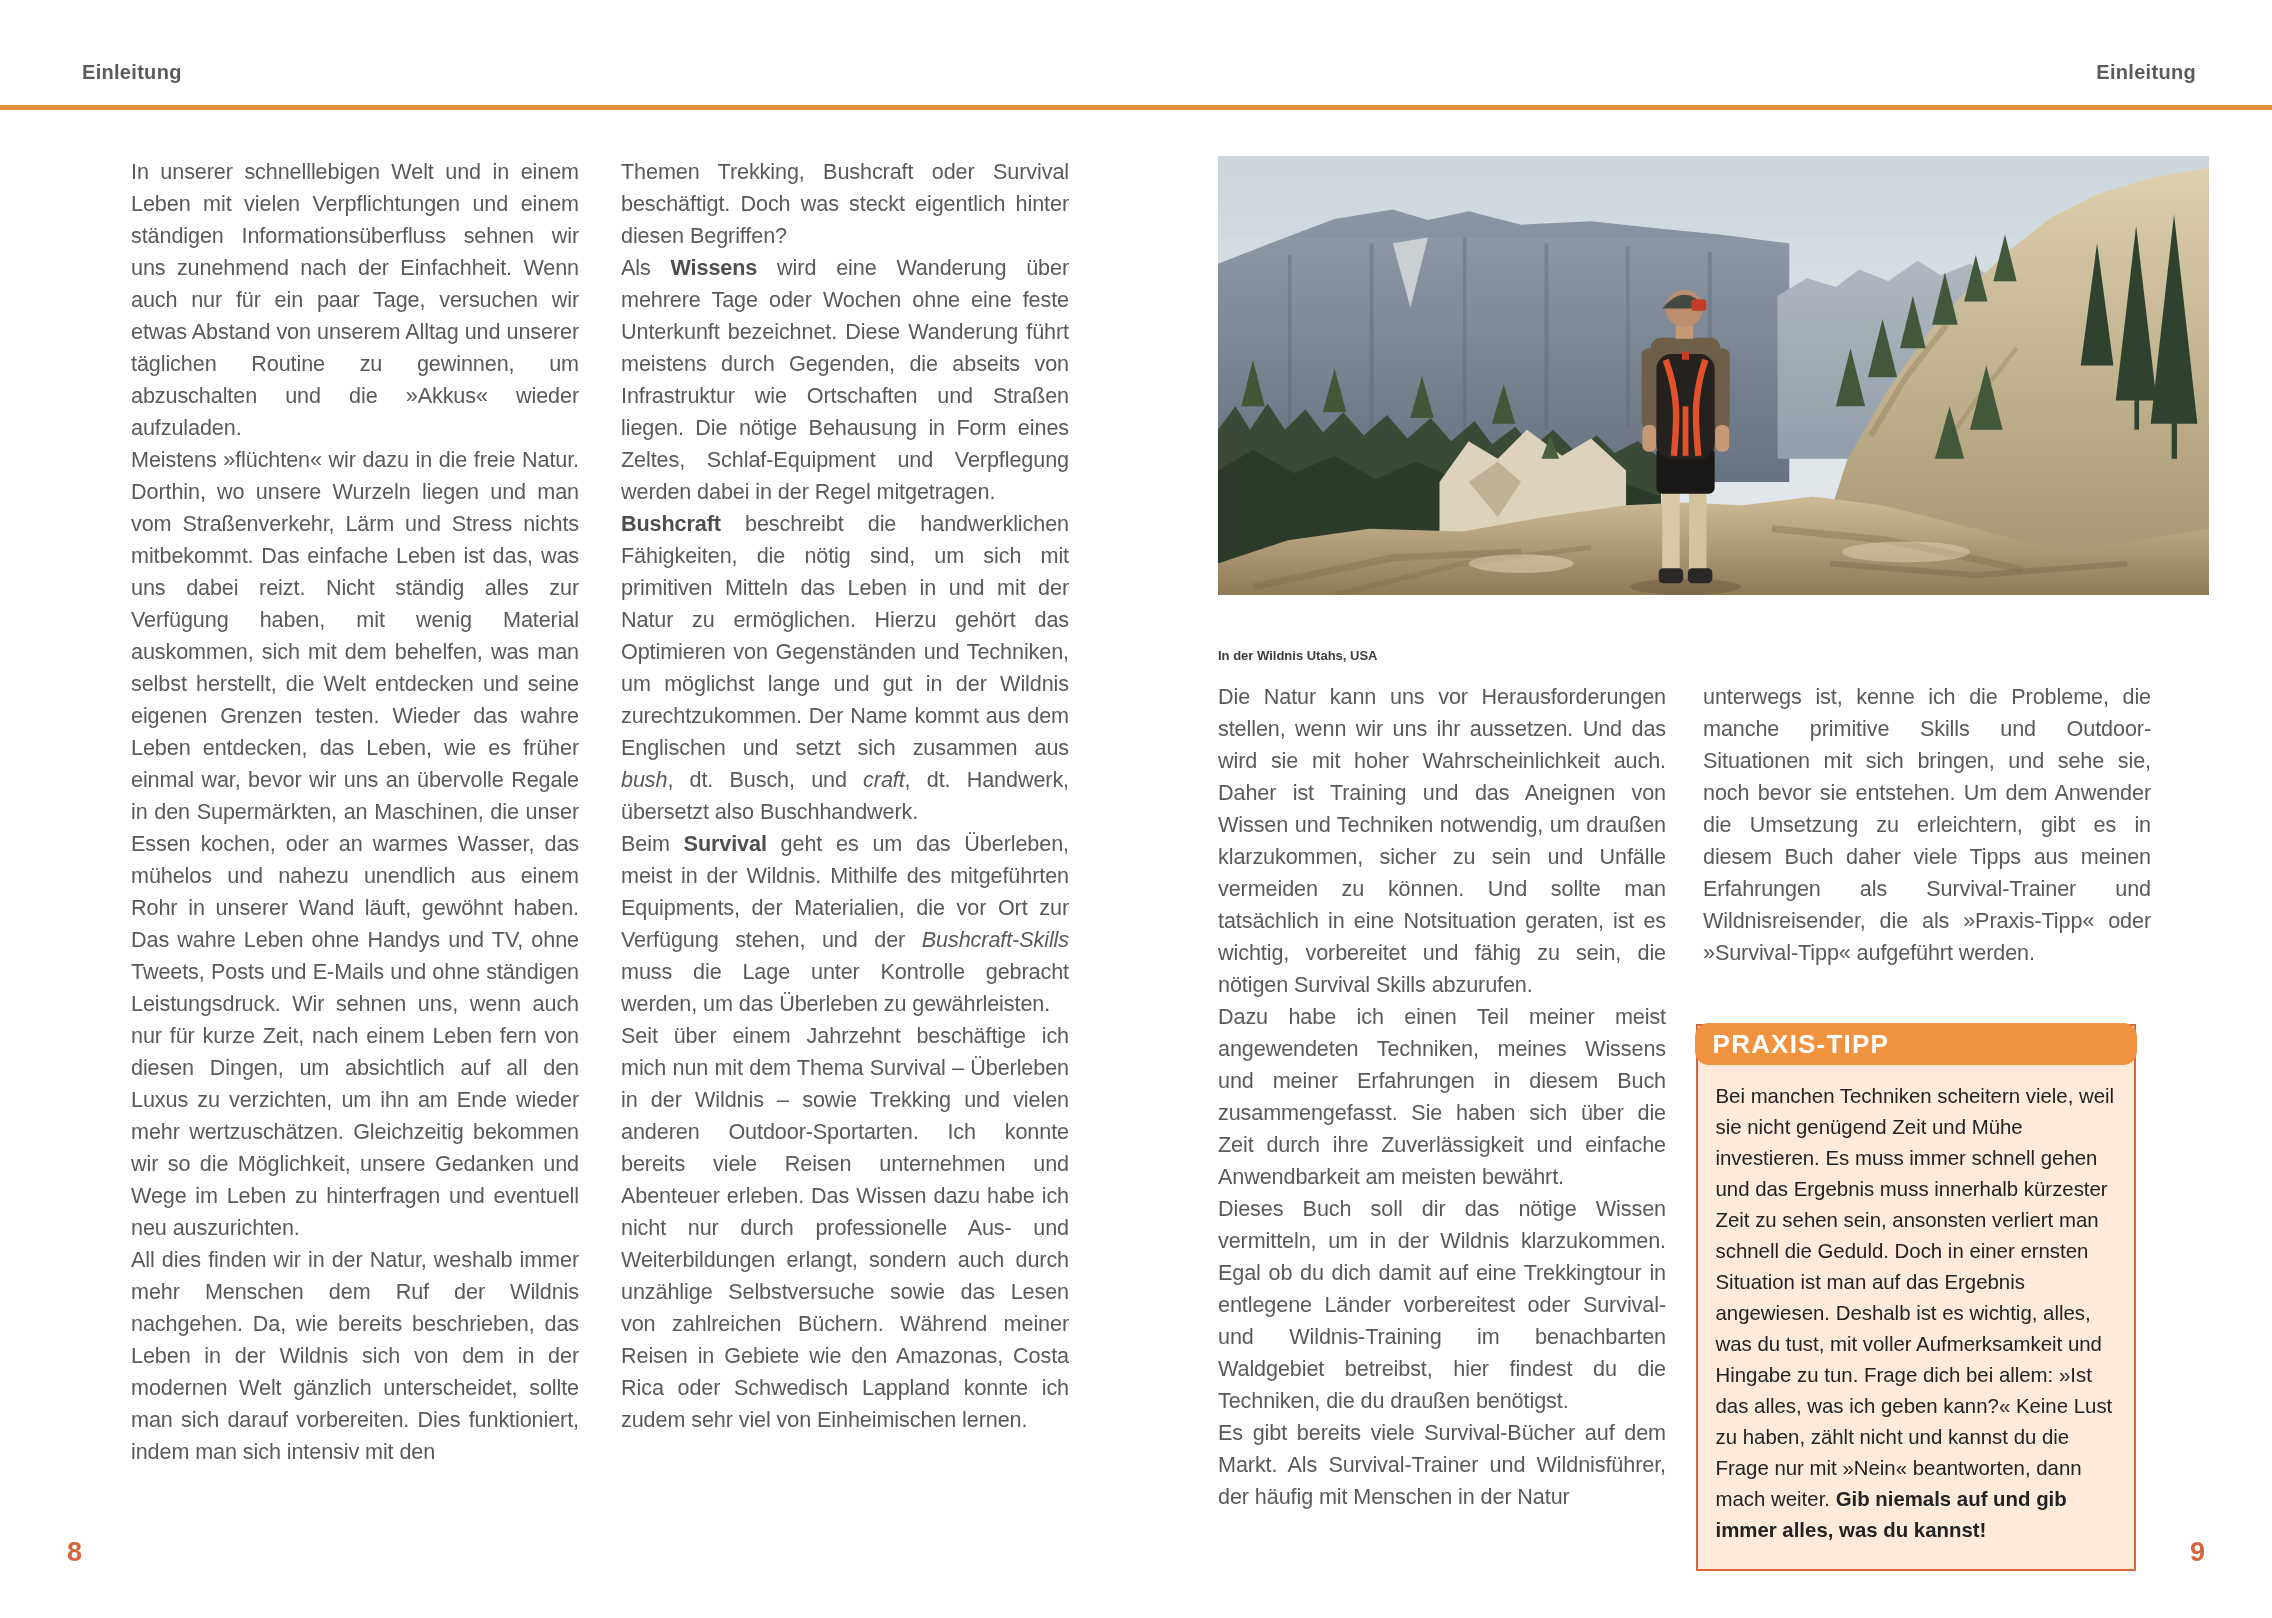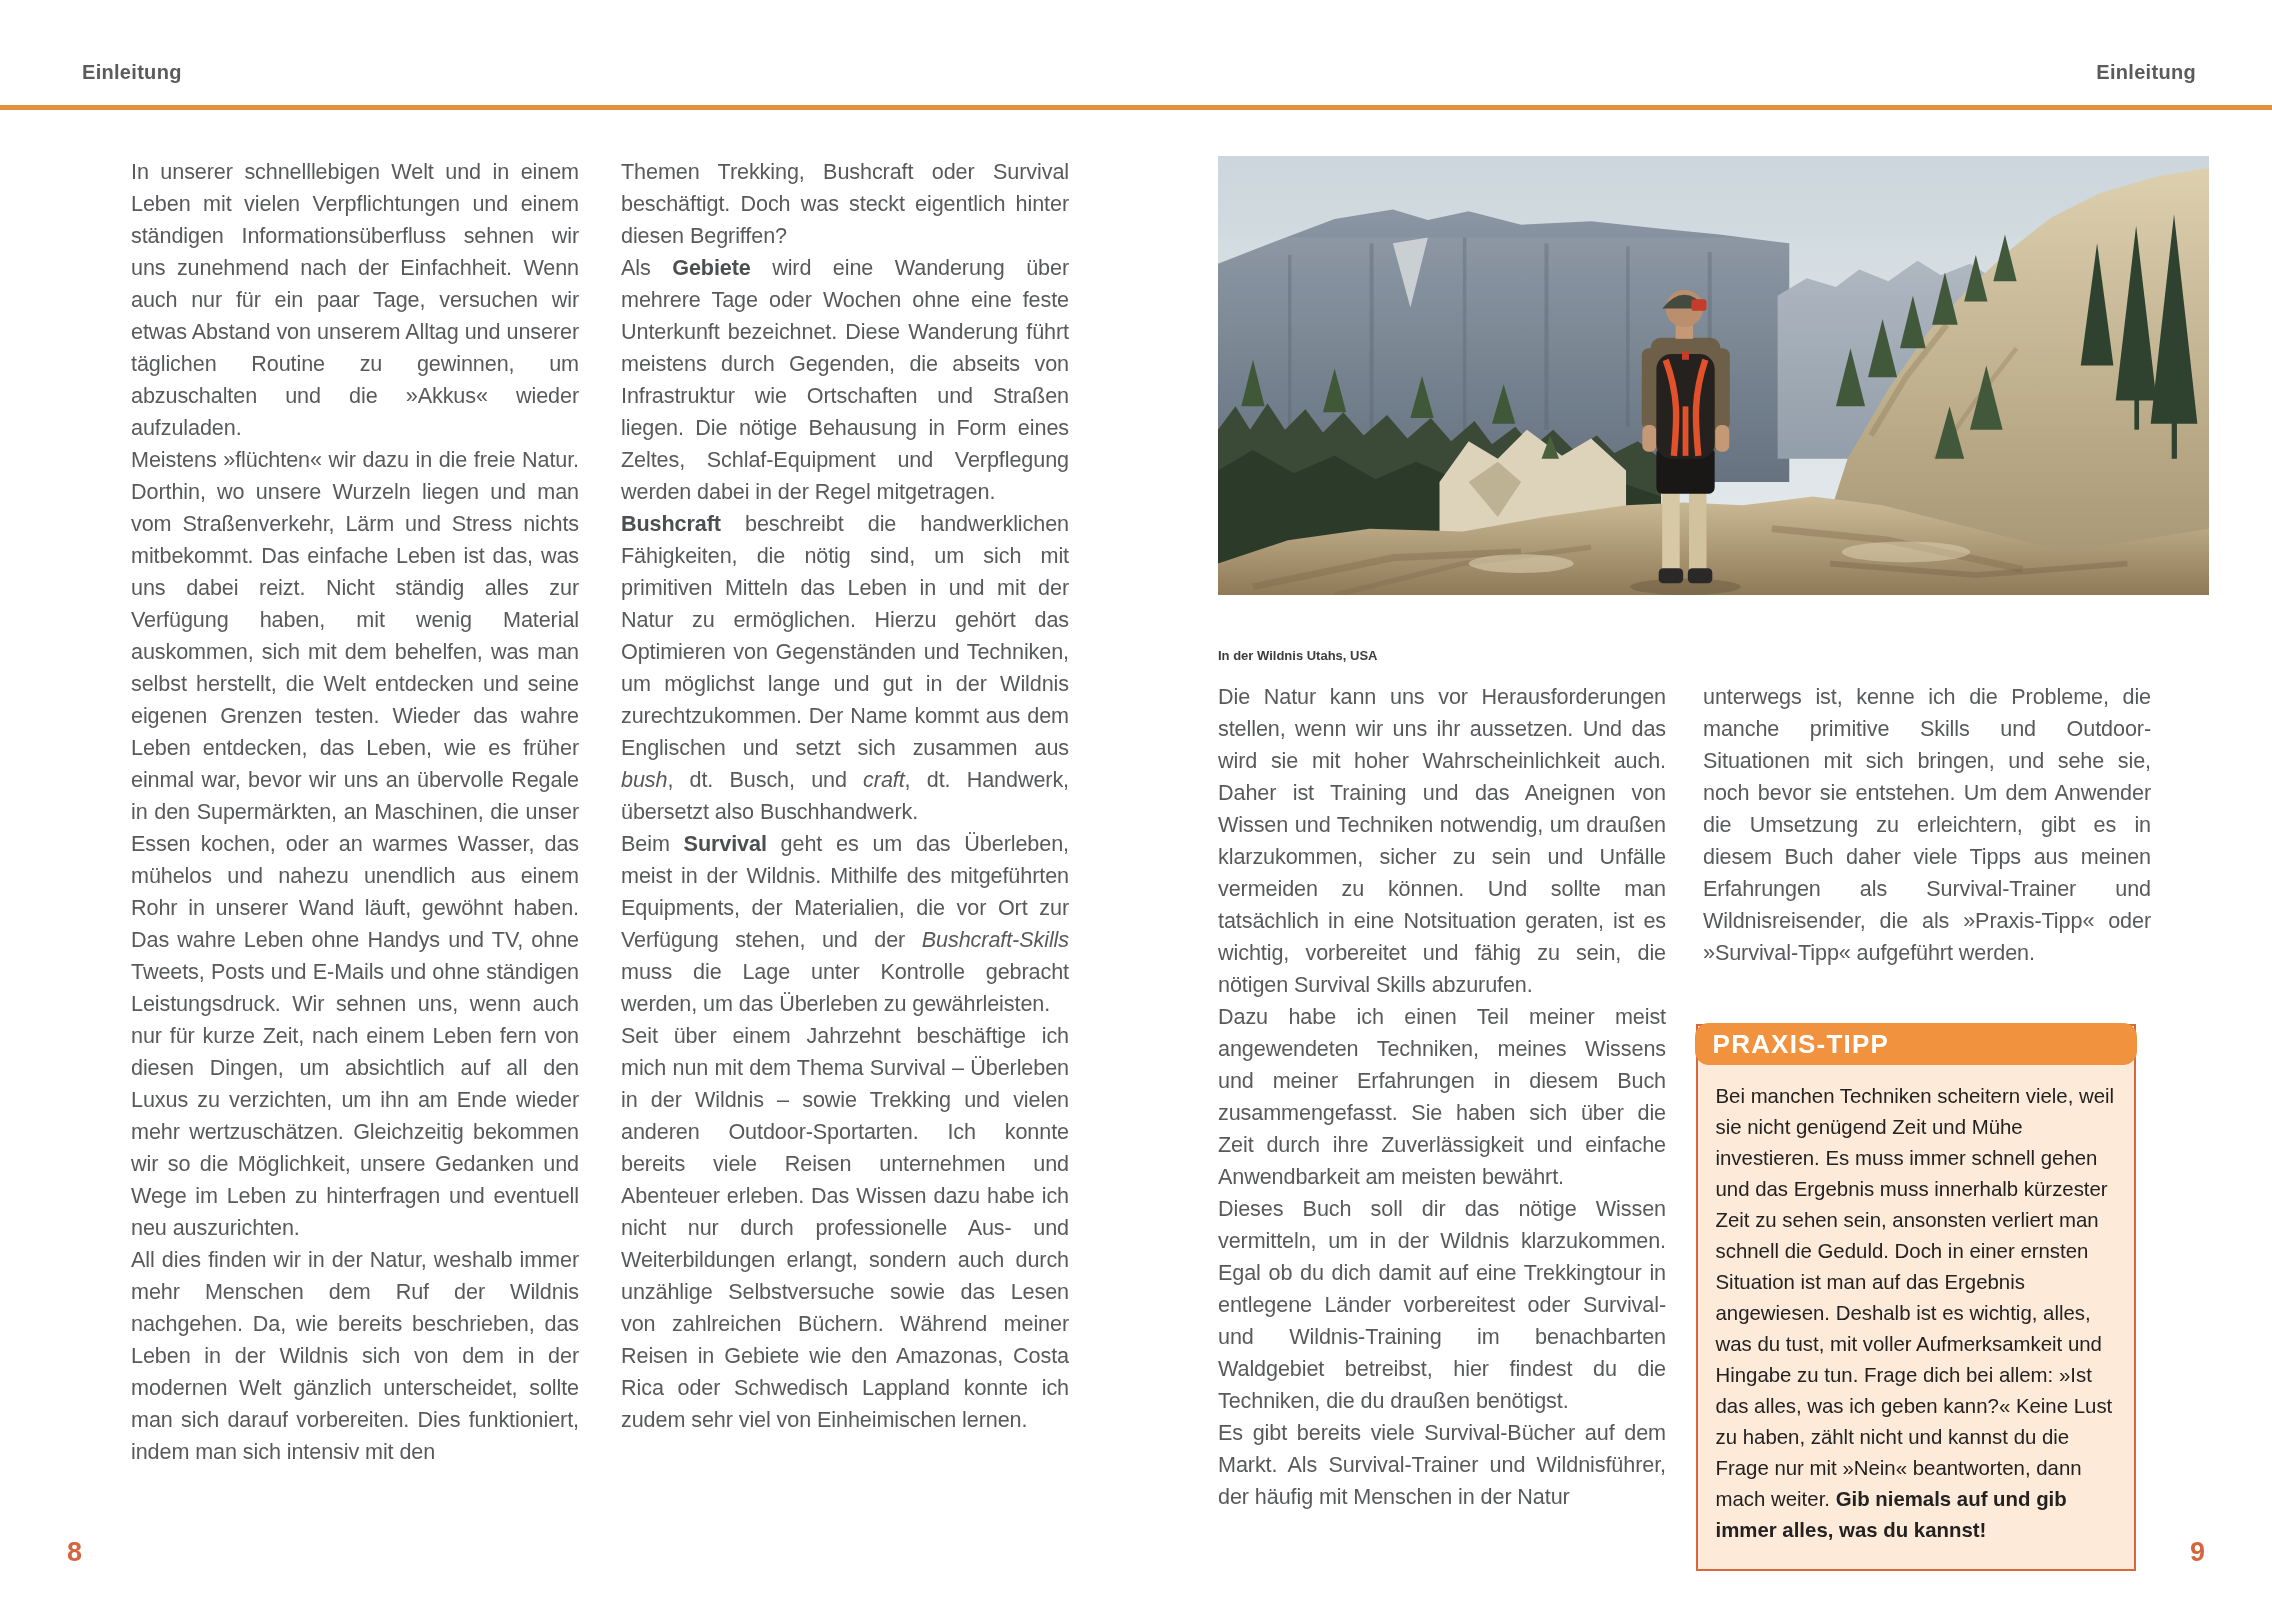--- a/index.html
+++ b/index.html
@@ -52,21 +52,21 @@
   <div class="running-head right">Einleitung</div>
   <div class="rule"></div>
 
   <div class="col c1">
       <p>In unserer schnelllebigen Welt und in einem Leben mit vielen Verpflichtungen und einem ständigen Informationsüberfluss sehnen wir uns zunehmend nach der Einfachheit. Wenn auch nur für ein paar Tage, versuchen wir etwas Abstand von unserem Alltag und unserer täglichen Routine zu gewinnen, um abzuschalten und die »Akkus« wieder aufzuladen.</p>
       <p>Meistens »flüchten« wir dazu in die freie Natur. Dorthin, wo unsere Wurzeln liegen und man vom Straßenverkehr, Lärm und Stress nichts mitbekommt. Das einfache Leben ist das, was uns dabei reizt. Nicht ständig alles zur Verfügung haben, mit wenig Material auskommen, sich mit dem behelfen, was man selbst herstellt, die Welt entdecken und seine eigenen Grenzen testen. Wieder das wahre Leben entdecken, das Leben, wie es früher einmal war, bevor wir uns an übervolle Regale in den Supermärkten, an Maschinen, die unser Essen kochen, oder an warmes Wasser, das mühelos und nahezu unendlich aus einem Rohr in unserer Wand läuft, gewöhnt haben. Das wahre Leben ohne Handys und TV, ohne Tweets, Posts und E-Mails und ohne ständigen Leistungsdruck. Wir sehnen uns, wenn auch nur für kurze Zeit, nach einem Leben fern von diesen Dingen, um absichtlich auf all den Luxus zu verzichten, um ihn am Ende wieder mehr wertzuschätzen. Gleichzeitig bekommen wir so die Möglichkeit, unsere Gedanken und Wege im Leben zu hinterfragen und eventuell neu auszurichten.</p>
       <p>All dies finden wir in der Natur, weshalb immer mehr Menschen dem Ruf der Wildnis nachgehen. Da, wie bereits beschrieben, das Leben in der Wildnis sich von dem in der modernen Welt gänzlich unterscheidet, sollte man sich darauf vorbereiten. Dies funktioniert, indem man sich intensiv mit den</p>
     </div>
   <div class="col c2">
       <p>Themen Trekking, Bushcraft oder Survival beschäftigt. Doch was steckt eigentlich hinter diesen Begriffen?</p>
-      <p>Als <strong>Gebiete</strong> wird eine Wanderung über mehrere Tage oder Wochen ohne eine feste Unterkunft bezeichnet. Diese Wanderung führt meistens durch Gegenden, die abseits von Infrastruktur wie Ortschaften und Straßen liegen. Die nötige Behausung in Form eines Zeltes, Schlaf-Equipment und Verpflegung werden dabei in der Regel mitgetragen.</p>
+      <p>Als <strong>Wissens</strong> wird eine Wanderung über mehrere Tage oder Wochen ohne eine feste Unterkunft bezeichnet. Diese Wanderung führt meistens durch Gegenden, die abseits von Infrastruktur wie Ortschaften und Straßen liegen. Die nötige Behausung in Form eines Zeltes, Schlaf-Equipment und Verpflegung werden dabei in der Regel mitgetragen.</p>
       <p><strong>Bushcraft</strong> beschreibt die handwerklichen Fähigkeiten, die nötig sind, um sich mit primitiven Mitteln das Leben in und mit der Natur zu ermöglichen. Hierzu gehört das Optimieren von Gegenständen und Techniken, um möglichst lange und gut in der Wildnis zurechtzukommen. Der Name kommt aus dem Englischen und setzt sich zusammen aus <em>bush</em>, dt. Busch, und <em>craft</em>, dt. Handwerk, übersetzt also Buschhandwerk.</p>
       <p>Beim <strong>Survival</strong> geht es um das Überleben, meist in der Wildnis. Mithilfe des mitgeführten Equipments, der Materialien, die vor Ort zur Verfügung stehen, und der <em>Bushcraft-Skills</em> muss die Lage unter Kontrolle gebracht werden, um das Überleben zu gewährleisten.</p>
       <p>Seit über einem Jahrzehnt beschäftige ich mich nun mit dem Thema Survival – Überleben in der Wildnis – sowie Trekking und vielen anderen Outdoor-Sportarten. Ich konnte bereits viele Reisen unternehmen und Abenteuer erleben. Das Wissen dazu habe ich nicht nur durch professionelle Aus- und Weiterbildungen erlangt, sondern auch durch unzählige Selbstversuche sowie das Lesen von zahlreichen Büchern. Während meiner Reisen in Gebiete wie den Amazonas, Costa Rica oder Schwedisch Lappland konnte ich zudem sehr viel von Einheimischen lernen.</p>
     </div>
   <div class="pagenum p8">8</div>
 
   <figure class="photo">
     <svg viewBox="0 0 1700 754" preserveAspectRatio="none">
       <defs>
         <linearGradient id="g-sky" x1="0" y1="0" x2="0" y2="1">

